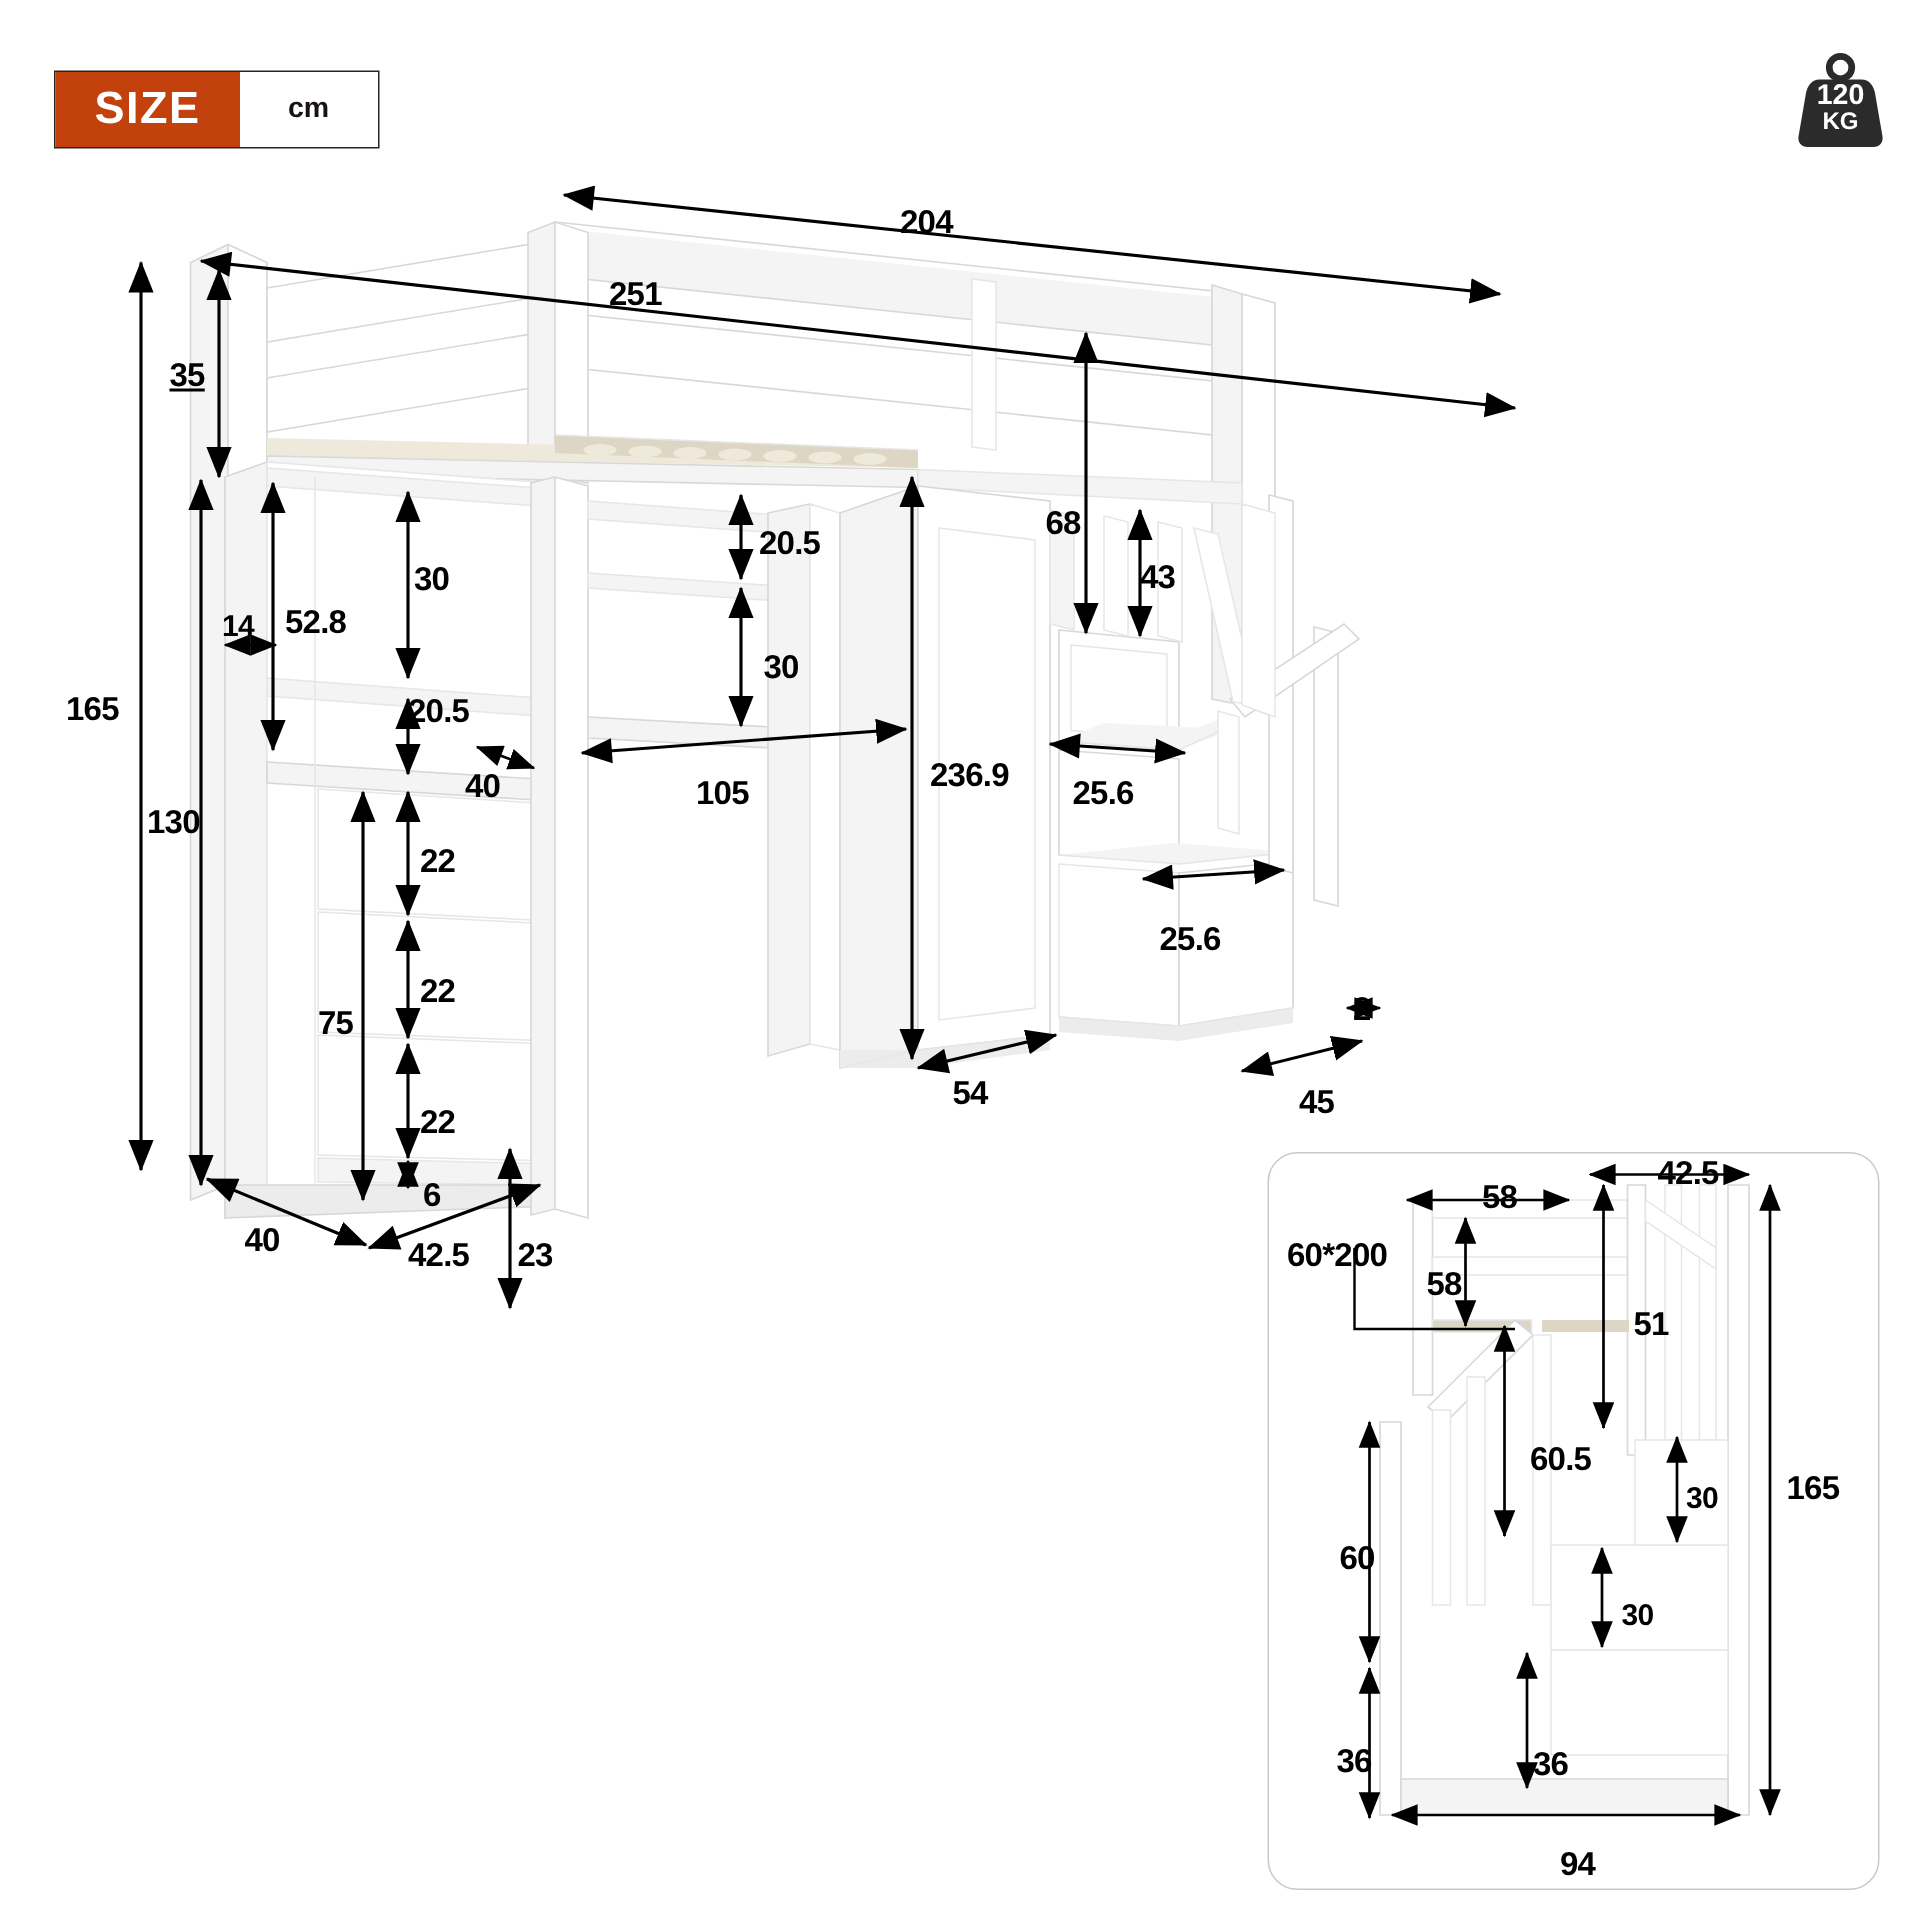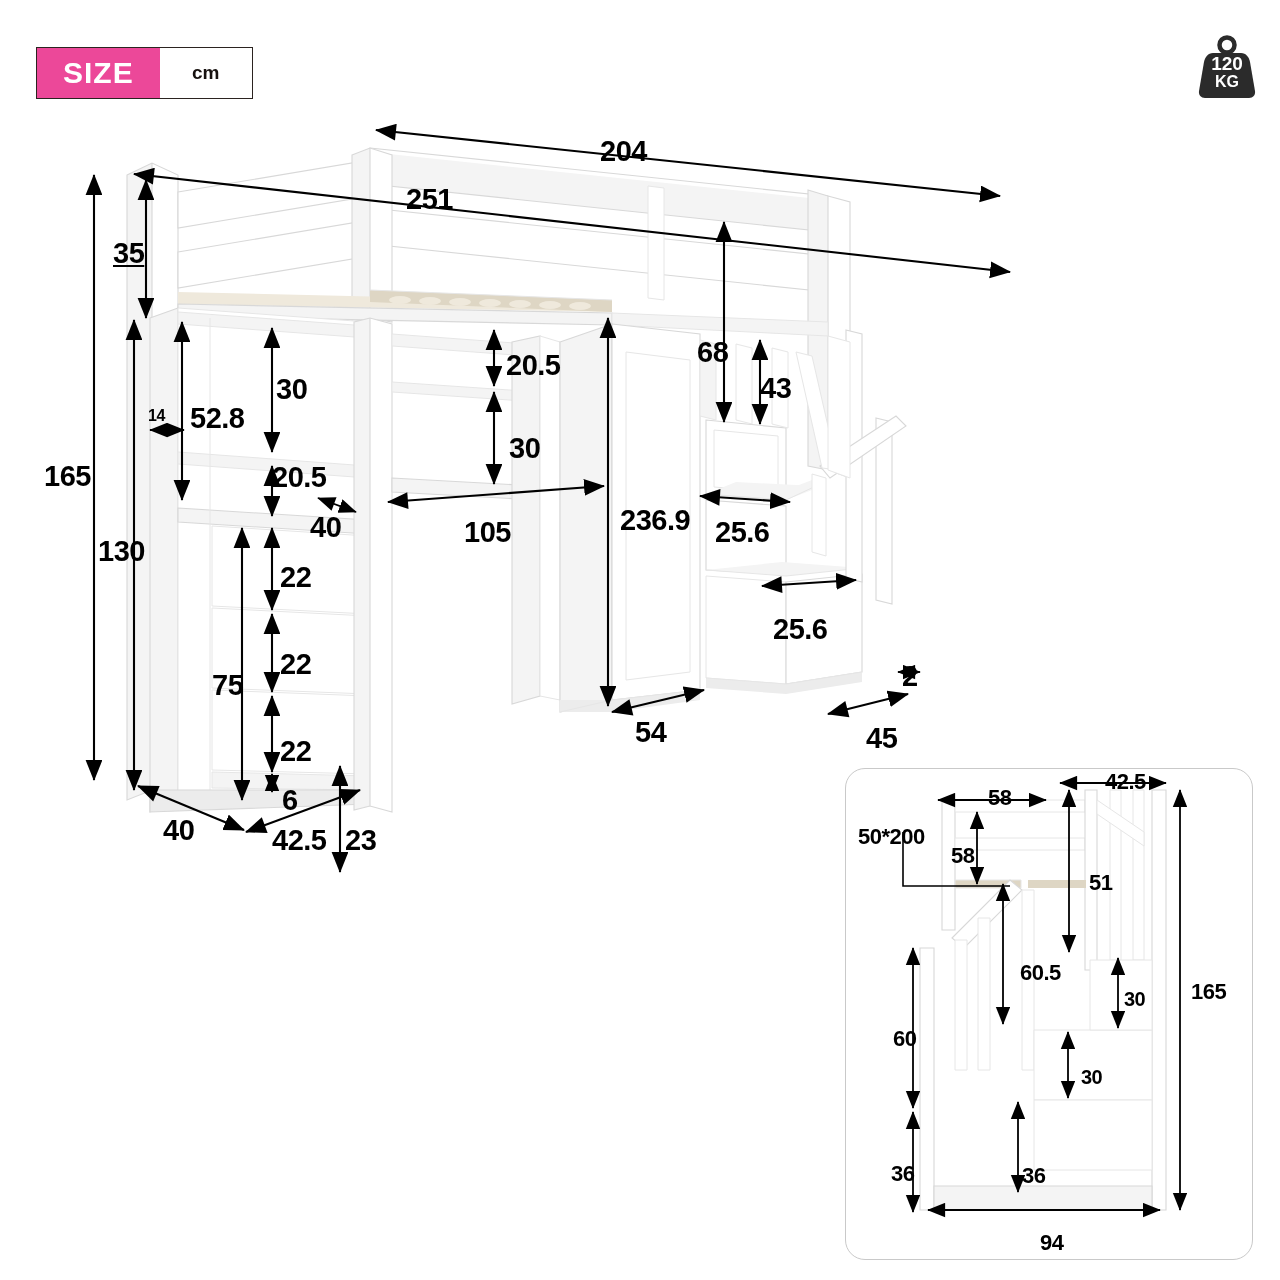--- a/index.html
+++ b/index.html
@@ -14,21 +14,21 @@
   #stage{position:absolute;left:0;top:0;width:1280px;height:1280px;}
 
   
   #size-badge{
     position:absolute;left:36px;top:47px;
     display:flex;align-items:stretch;
     border:1px solid #2b2320;
     height:50px;
   }
   #size-badge .sz{
-    background:#ec4899;color:#ffffff;
+    background:#c2410c;color:#ffffff;
     font-weight:bold;font-size:30px;letter-spacing:1px;
     padding:0 26px;display:flex;align-items:center;justify-content:center;
   }
   #size-badge .unit{
     background:#ffffff;color:#17110f;
     font-weight:bold;font-size:19px;
     padding:0 22px;display:flex;align-items:center;justify-content:center;
     min-width:48px;
   }
 
@@ -40,26 +40,26 @@
   }
   #weight-badge .wt-num{font-size:19px;display:block;}
   #weight-badge .wt-kg{font-size:16px;display:block;margin-top:1px;}
 
   
   .dim{
     position:absolute;
     font-family:"Liberation Sans", sans-serif;
     font-weight:bold;
     color:#000000;
-    font-size:29px;
+    font-size:22px;
     line-height:1;
     white-space:nowrap;
     letter-spacing:-0.5px;
   }
-  .dim.sm{font-size:16px;}
+  .dim.sm{font-size:20px;}
   .dim.ins{font-size:22px;}
   .dim.ins-sm{font-size:20px;}
 
   
   #inset{
     position:absolute;left:845px;top:768px;width:408px;height:492px;
     border:1.6px solid #c9c9c9;border-radius:20px;background:#ffffff;
     box-sizing:border-box;
   }
 
@@ -417,21 +417,21 @@
   <div class="dim" style="left:464px;top:518px;">105</div>
   <div class="dim" style="left:620px;top:506px;">236.9</div>
   <div class="dim" style="left:697px;top:338px;">68</div>
   <div class="dim" style="left:760px;top:374px;">43</div>
   <div class="dim" style="left:715px;top:518px;">25.6</div>
   <div class="dim" style="left:773px;top:615px;">25.6</div>
   <div class="dim" style="left:635px;top:718px;">54</div>
   <div class="dim" style="left:866px;top:724px;">45</div>
   <div class="dim" style="left:902px;top:662px;">2</div>
 
-  <div class="dim ins" style="left:858px;top:826px;">50*200</div>
+  <div class="dim ins" style="left:858px;top:826px;">60*200</div>
   <div class="dim ins" style="left:988px;top:787px;">58</div>
   <div class="dim ins" style="left:1105px;top:771px;">42.5</div>
   <div class="dim ins" style="left:951px;top:845px;">58</div>
   <div class="dim ins" style="left:1089px;top:872px;">51</div>
   <div class="dim ins" style="left:1020px;top:962px;">60.5</div>
   <div class="dim ins-sm" style="left:1124px;top:989px;">30</div>
   <div class="dim ins" style="left:1191px;top:981px;">165</div>
   <div class="dim ins" style="left:893px;top:1028px;">60</div>
   <div class="dim ins-sm" style="left:1081px;top:1067px;">30</div>
   <div class="dim ins" style="left:891px;top:1163px;">36</div>

